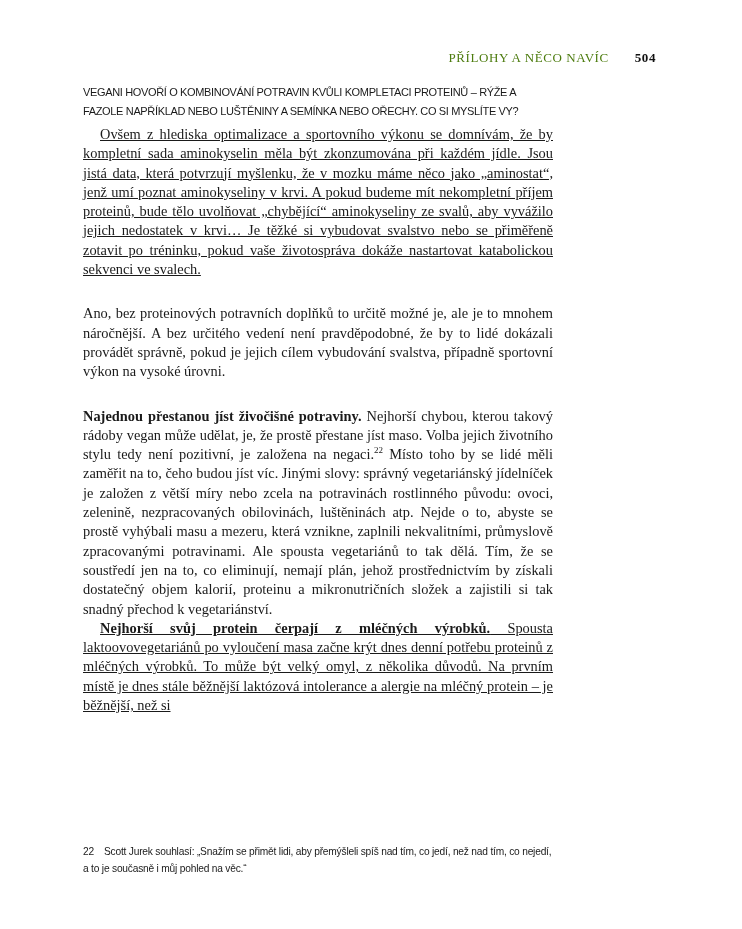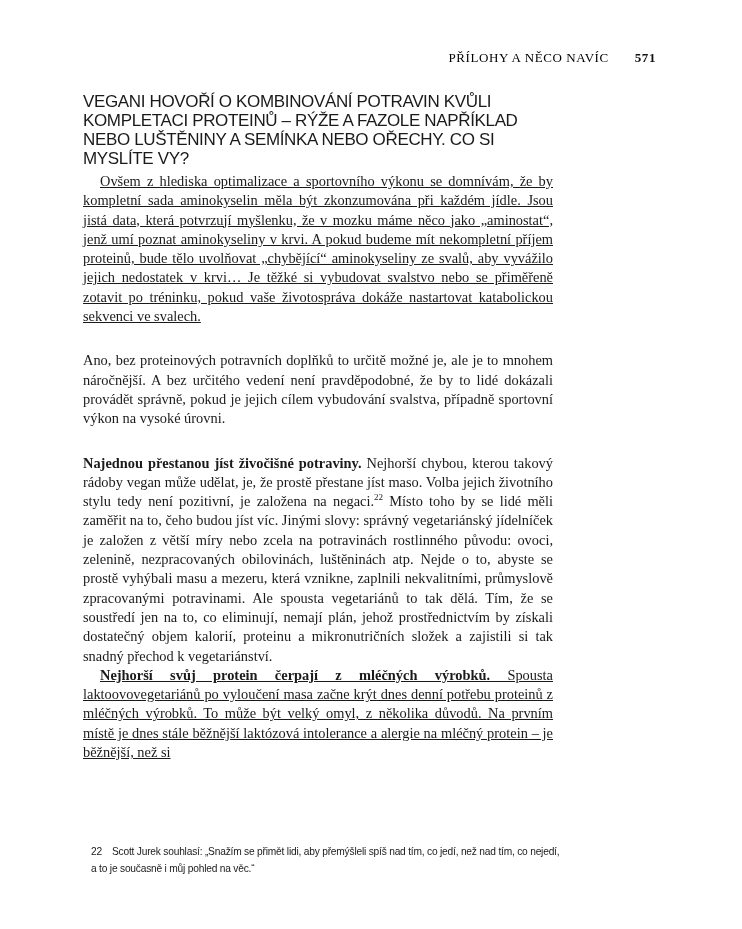--- a/index.html
+++ b/index.html
@@ -2,51 +2,51 @@
 <html><head>
   <meta charset="utf-8">
   <style>
     html, body { margin: 0; padding: 0; background: #ffffff; }
     body { width: 742px; height: 929px; position: relative; overflow: hidden; }
     .page { position: absolute; left: 0; top: 0; width: 742px; height: 929px; background: #fff; }
     .running-head {
       position: absolute; top: 50px; left: 0; width: 656px; text-align: right;
       font-family: "Liberation Serif", serif; font-size: 13px; letter-spacing: 0.6px;
     }
-    .running-head .section { color: #000000; margin-right: 22px; margin-top: 36px; }
+    .running-head .section { color: #4d7c0f; margin-right: 22px; margin-top: 36px; }
     .running-head .pageno { color: #111; font-weight: bold; }
     .content { position: absolute; left: 83px; top: 83px; width: 470px; }
     h2 {
       font-family: "Liberation Sans", sans-serif; font-weight: normal;
-      font-size: 17px; line-height: 19px; color: #1a1a1a; margin: 9px 0 4px 0;
+      font-size: 11px; line-height: 19px; color: #1a1a1a; margin: 0 0 4px 0;
       letter-spacing: -0.35px; text-transform: uppercase;
     }
     p {
       font-family: "Liberation Serif", serif; font-size: 14.4px; line-height: 19.3px;
       color: #1a1a1a; margin: 0; text-align: justify; hyphens: manual;
     }
     p.indent { text-indent: 17px; text-decoration: underline; }
     .gap { height: 25px; }
     b { font-weight: bold; }
     sup { font-size: 9px; line-height: 0; vertical-align: super; }
     .footnote {
-      position: absolute; left: 91px; top: 843px; width: 470px;
+      position: absolute; left: 83px; top: 843px; width: 470px;
       font-family: "Liberation Sans", sans-serif; font-size: 10.2px; line-height: 17px; color: #1a1a1a;
       letter-spacing: -0.2px;
     }
     .footnote .fn-num { margin-right: 10px; }
   </style>
 </head>
 <body>
 
 <div class="page">
 
   <div class="running-head">
     <span class="section">PŘÍLOHY A NĚCO NAVÍC</span>
-    <span class="pageno">571</span>
+    <span class="pageno">504</span>
   </div>
 
   <div class="content">
 
     <h2>VEGANI HOVOŘÍ O KOMBINOVÁNÍ POTRAVIN KVŮLI KOMPLETACI PROTEINŮ – RÝŽE A FAZOLE NAPŘÍKLAD NEBO LUŠTĚNINY A SEMÍNKA NEBO OŘECHY. CO SI MYSLÍTE VY?</h2>
     <p class="indent">Ovšem z hlediska optimalizace a sportovního výkonu se domnívám, že by kompletní sada aminokyselin měla být zkonzumována při každém jídle. Jsou jistá data, která potvrzují myšlenku, že v mozku máme něco jako „aminostat“, jenž umí poznat aminokyseliny v krvi. A pokud budeme mít nekompletní příjem proteinů, bude tělo uvolňovat „chybějící“ aminokyseliny ze svalů, aby vyvážilo jejich nedostatek v krvi… Je těžké si vybudovat svalstvo nebo se přiměřeně zotavit po tréninku, pokud vaše životospráva dokáže nastartovat katabolickou sekvenci ve svalech.</p>
 
     <div class="gap"></div>
 
     <p>Ano, bez proteinových potravních doplňků to určitě možné je, ale je to mnohem náročnější. A bez určitého vedení není pravděpodobné, že by to lidé dokázali provádět správně, pokud je jejich cílem vybudování svalstva, případně sportovní výkon na vysoké úrovni.</p>

